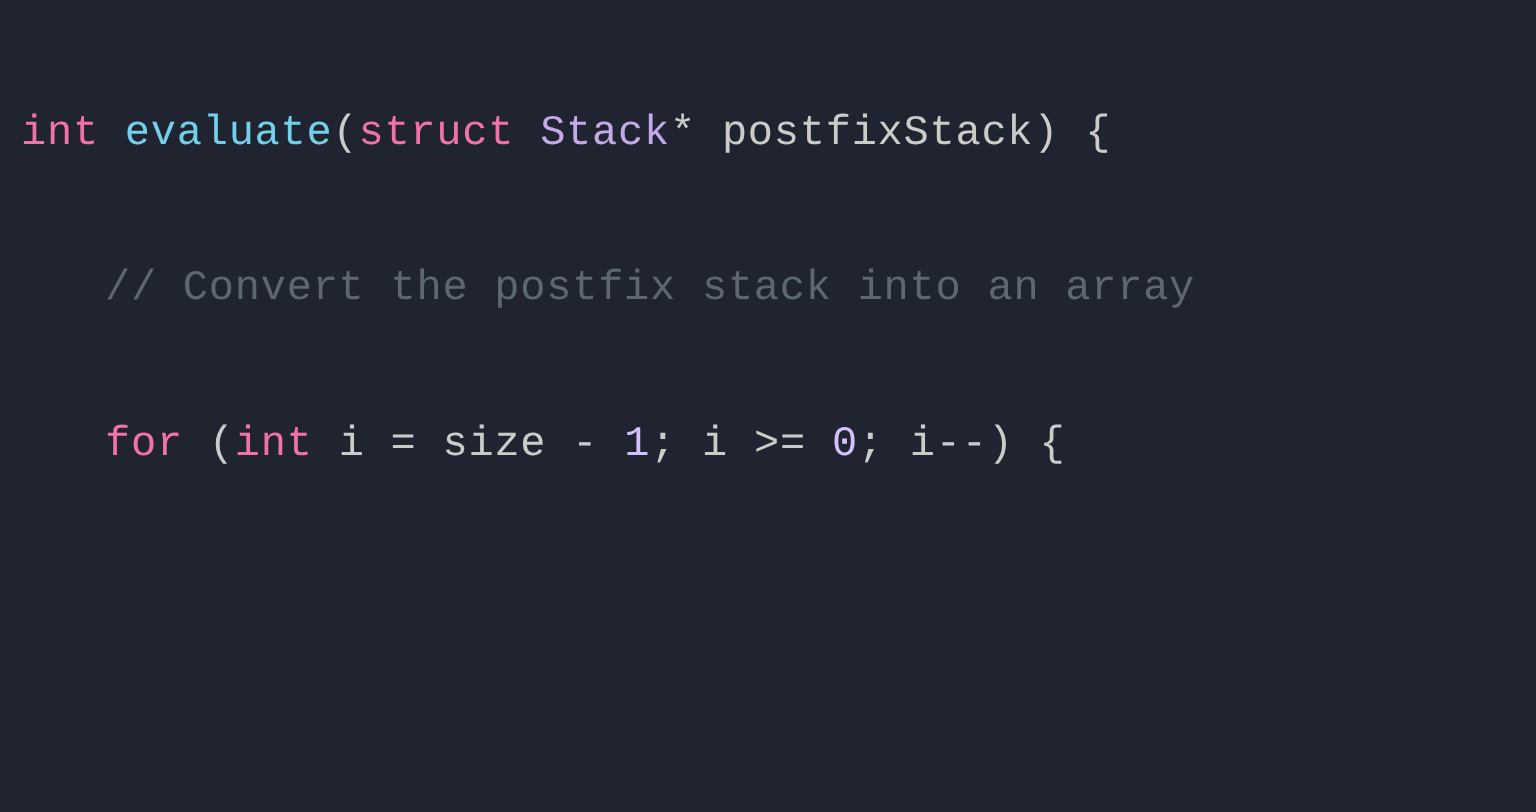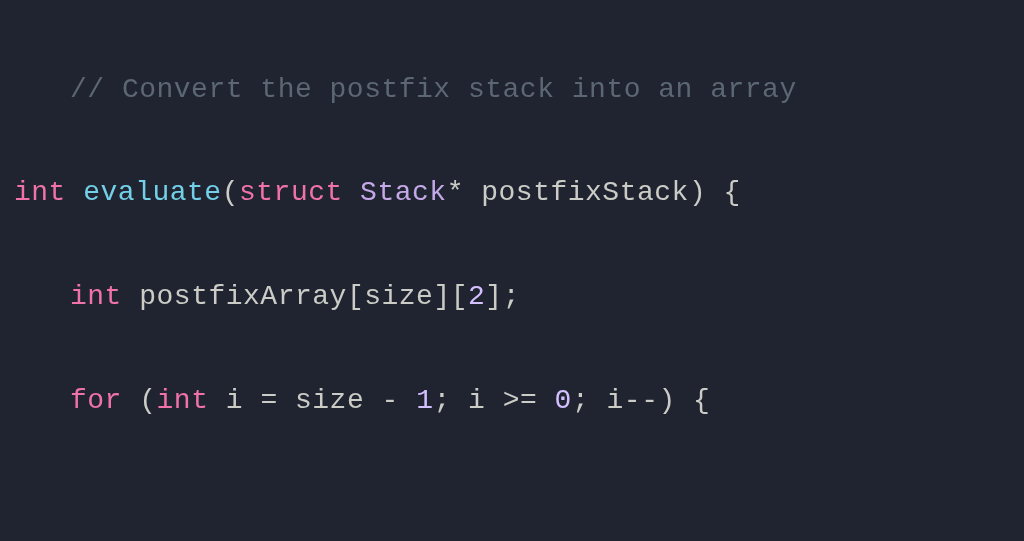--- a/index.html
+++ b/index.html
@@ -53,21 +53,20 @@
       color: #d4bfff;
     }
     .comment {
       color: #5c6773;
     }
   </style>
 </head>
 <body>
 
 <div class="code-container">
+<span class="line"><span class="keyword">int</span> <span class="func">evaluate</span><span class="punct">(</span><span class="struct-kw">struct</span> <span class="type">Stack</span><span class="punct">*</span> <span class="ident">postfixStack</span><span class="punct">)</span><span class="punct"> {</span></span>
 <span class="line indent1"><span class="comment">// Convert the postfix stack into an array</span></span>
-<span class="line"><span class="keyword">int</span> <span class="func">evaluate</span><span class="punct">(</span><span class="struct-kw">struct</span> <span class="type">Stack</span><span class="punct">*</span> <span class="ident">postfixStack</span><span class="punct">)</span><span class="punct"> {</span></span>
-<span class="line indent1"><span class="keyword">int</span> <span class="ident">postfixArray</span><span class="punct">[</span><span class="ident">size</span><span class="punct">]</span><span class="punct">[</span><span class="num">2</span><span class="punct">]</span><span class="punct">;</span></span>
 <span class="line indent1"><span class="keyword">for</span><span class="punct"> (</span><span class="keyword">int</span> <span class="ident">i</span><span class="punct"> = </span><span class="ident">size</span><span class="punct"> - </span><span class="num">1</span><span class="punct">; </span><span class="ident">i</span><span class="punct"> &gt;= </span><span class="num">0</span><span class="punct">; </span><span class="ident">i</span><span class="punct">--</span><span class="punct">)</span><span class="punct"> {</span></span>
 
 
 
 
 </div>
 
 </body></html>

